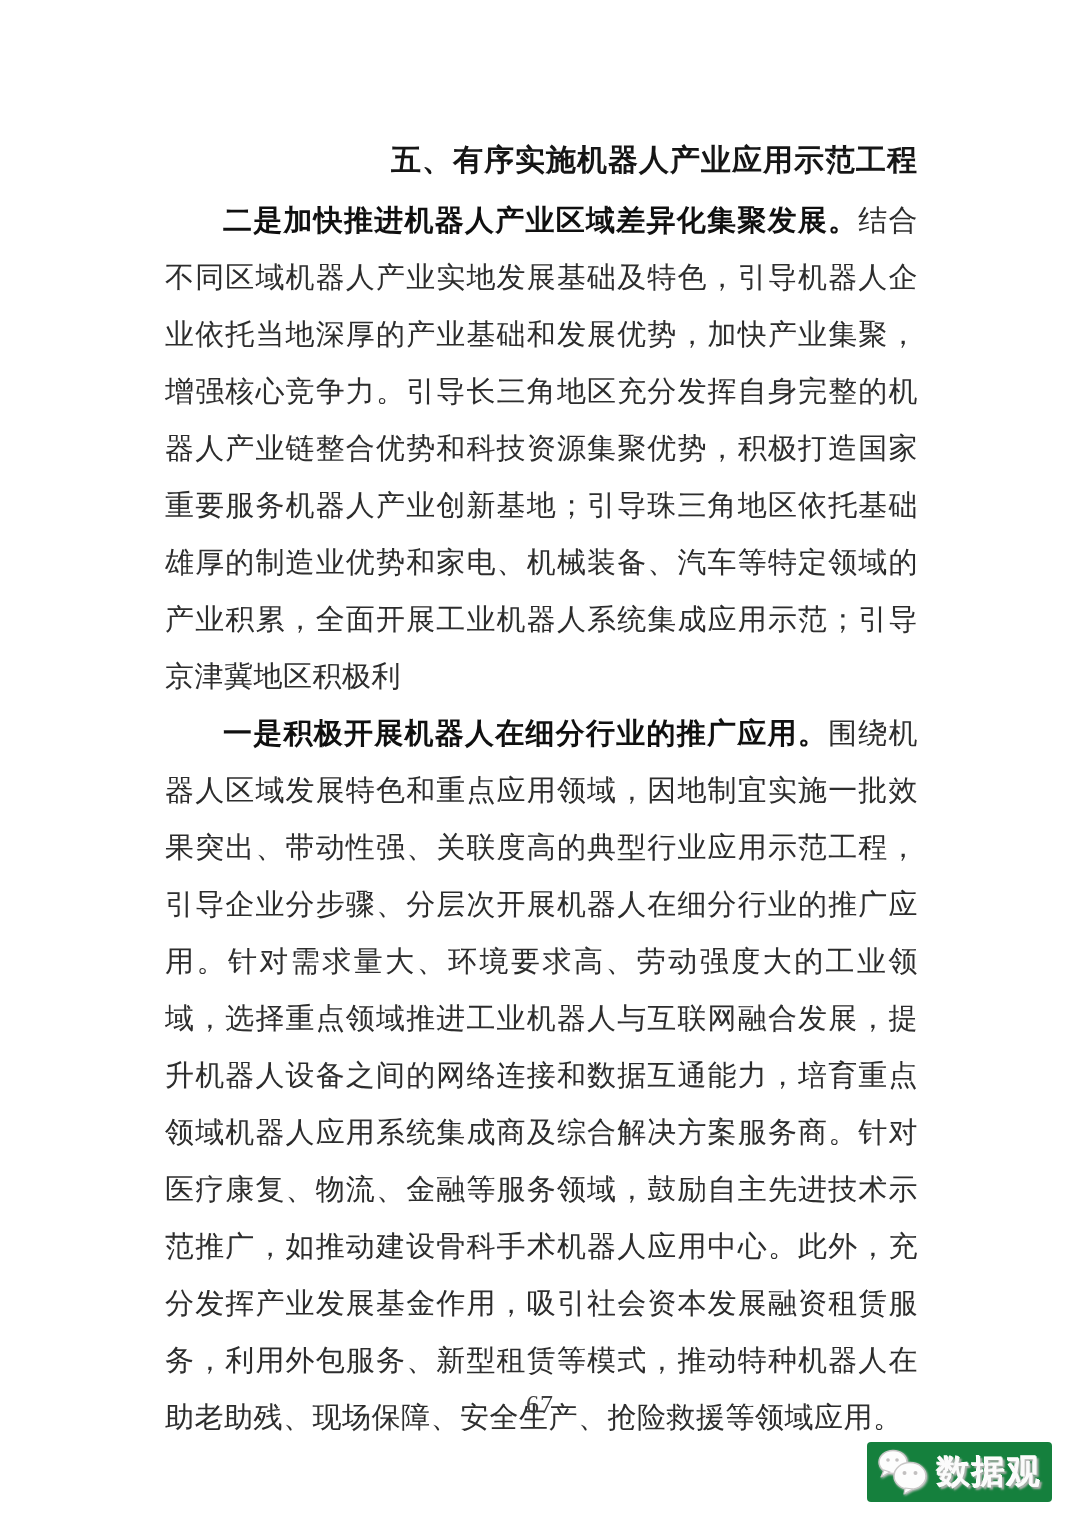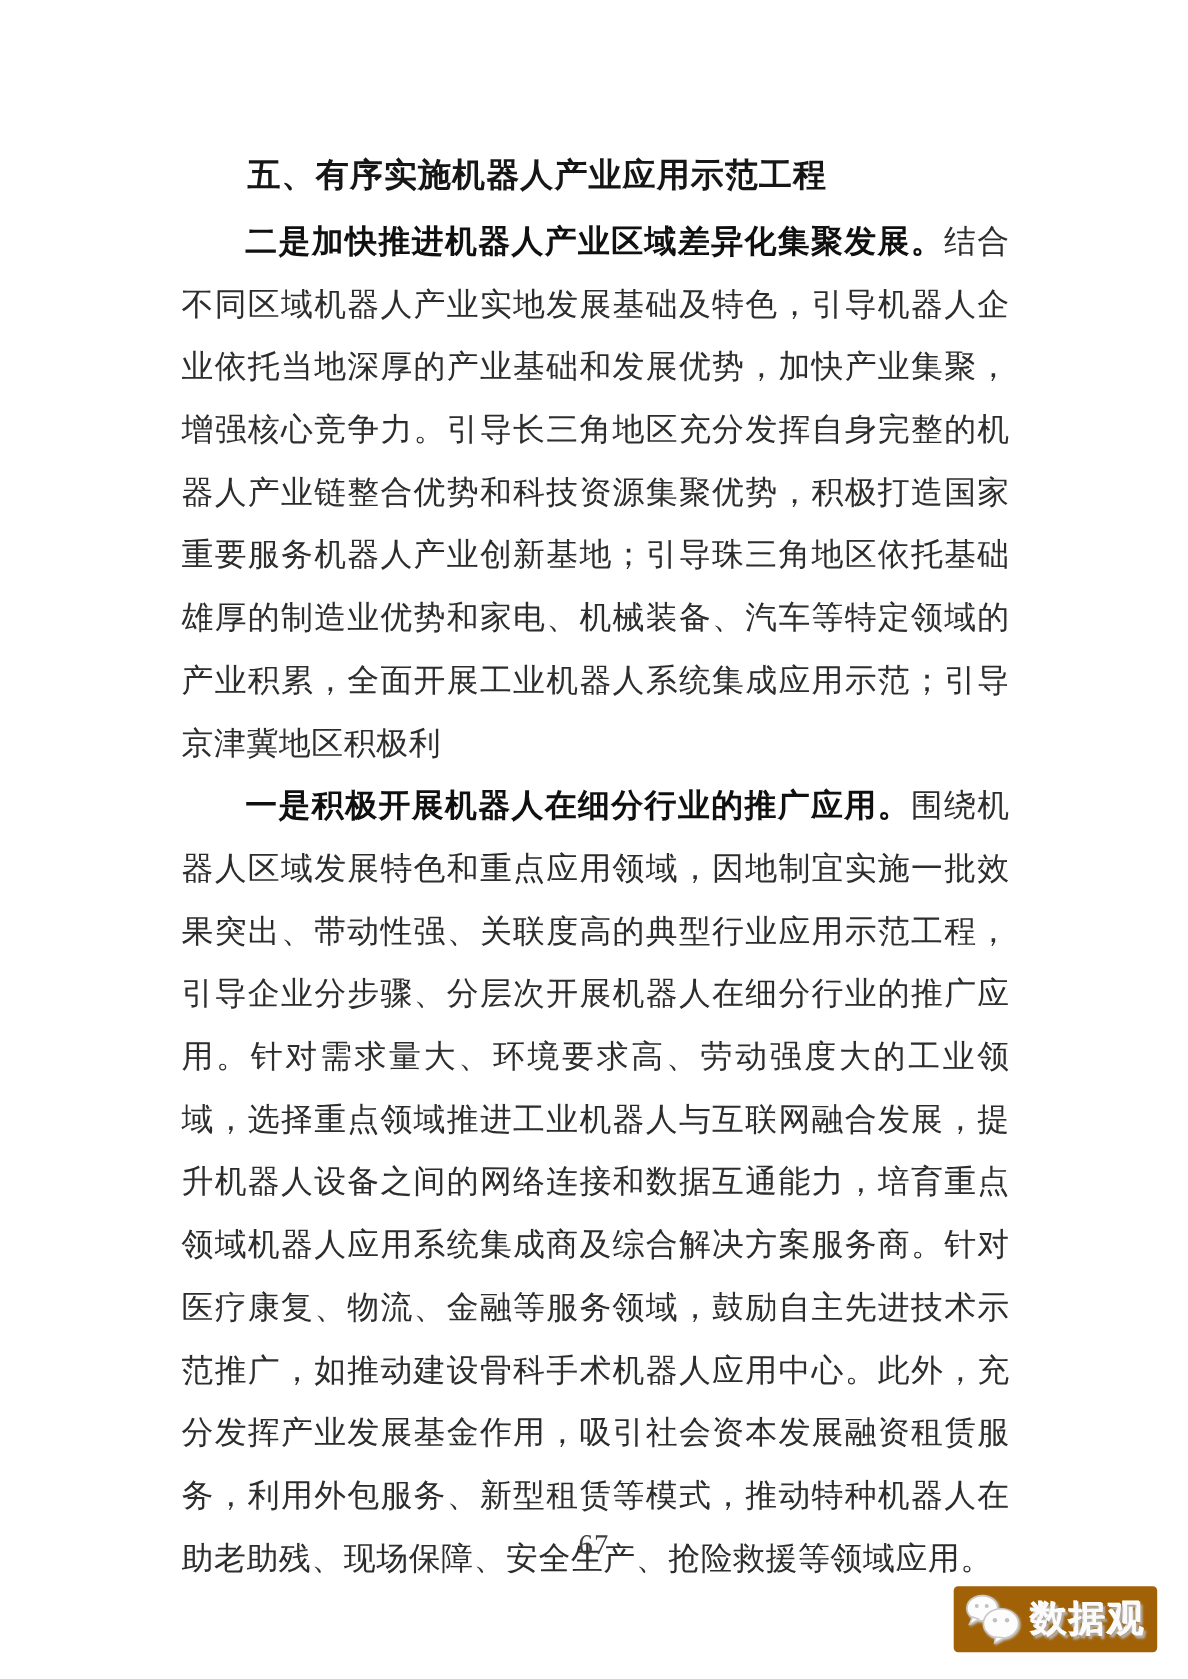--- a/index.html
+++ b/index.html
@@ -20,20 +20,21 @@
   }
   .doc-title {
     font-size: 30px;
     line-height: 40px;
     font-weight: 700;
     color: #161616;
     text-indent: 2em;
     letter-spacing: 1px;
     margin-bottom: 12px;
     white-space: nowrap;
+    text-align: right;
   }
   .para {
     font-size: 29px;
     line-height: 57px;
     color: #2d2d2d;
     text-align: justify;
     text-justify: inter-ideograph;
     text-indent: 2em;
     word-break: break-all;
     letter-spacing: 0.5px;
@@ -53,21 +54,21 @@
     letter-spacing: 1px;
   }
   .watermark {
     position: absolute;
     right: 28px;
     bottom: 24px;
     display: flex;
     align-items: center;
     gap: 8px;
     padding: 6px 10px;
-    background: #a16207;
+    background: #15803d;
     border-radius: 4px;
   }
   .watermark .wm-icon {
     width: 52px;
     height: 48px;
     filter: drop-shadow(1px 1px 1px #c2c2c2);
   }
   .watermark .wm-label {
     font-size: 33px;
     font-weight: 700;

